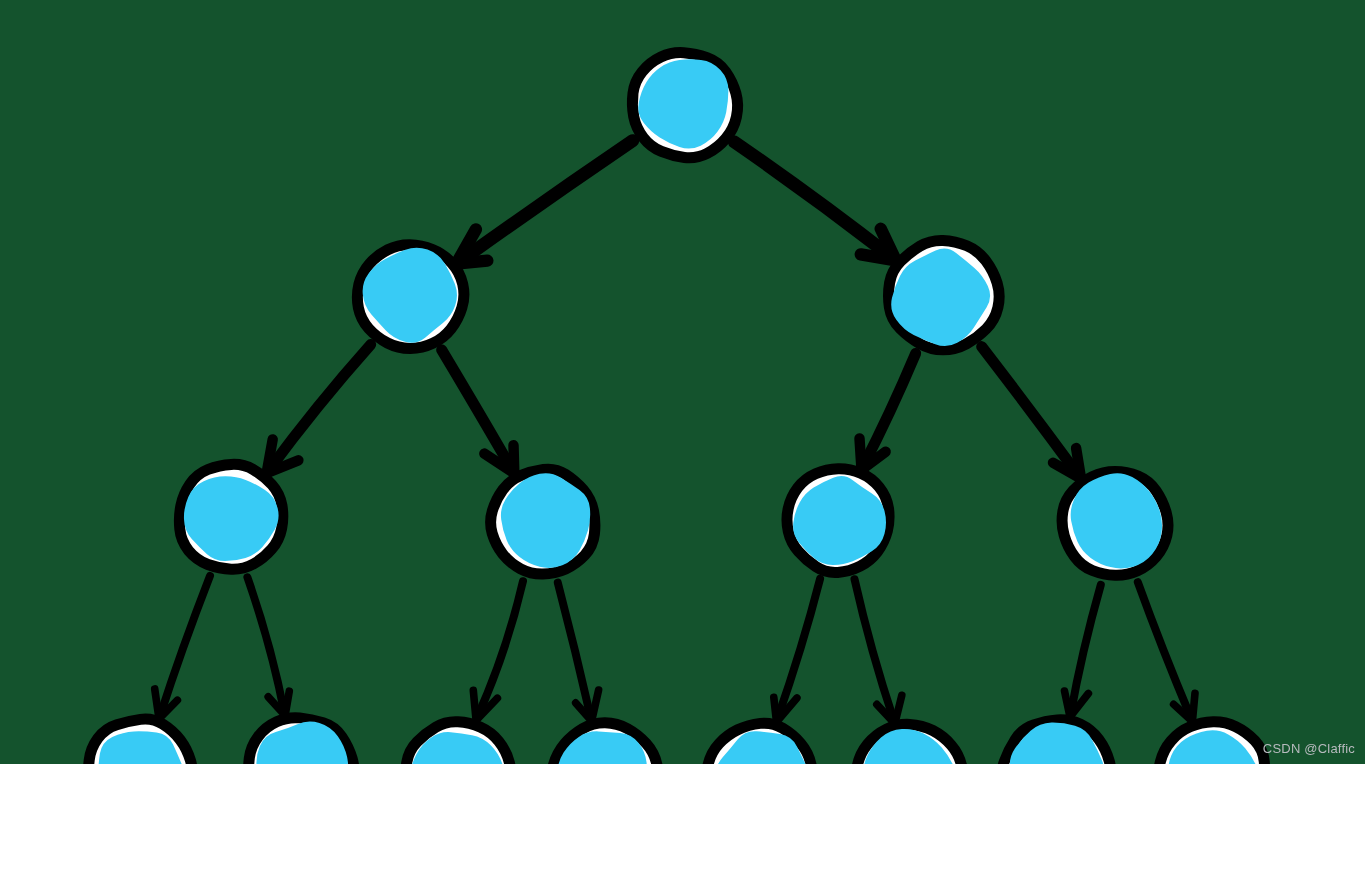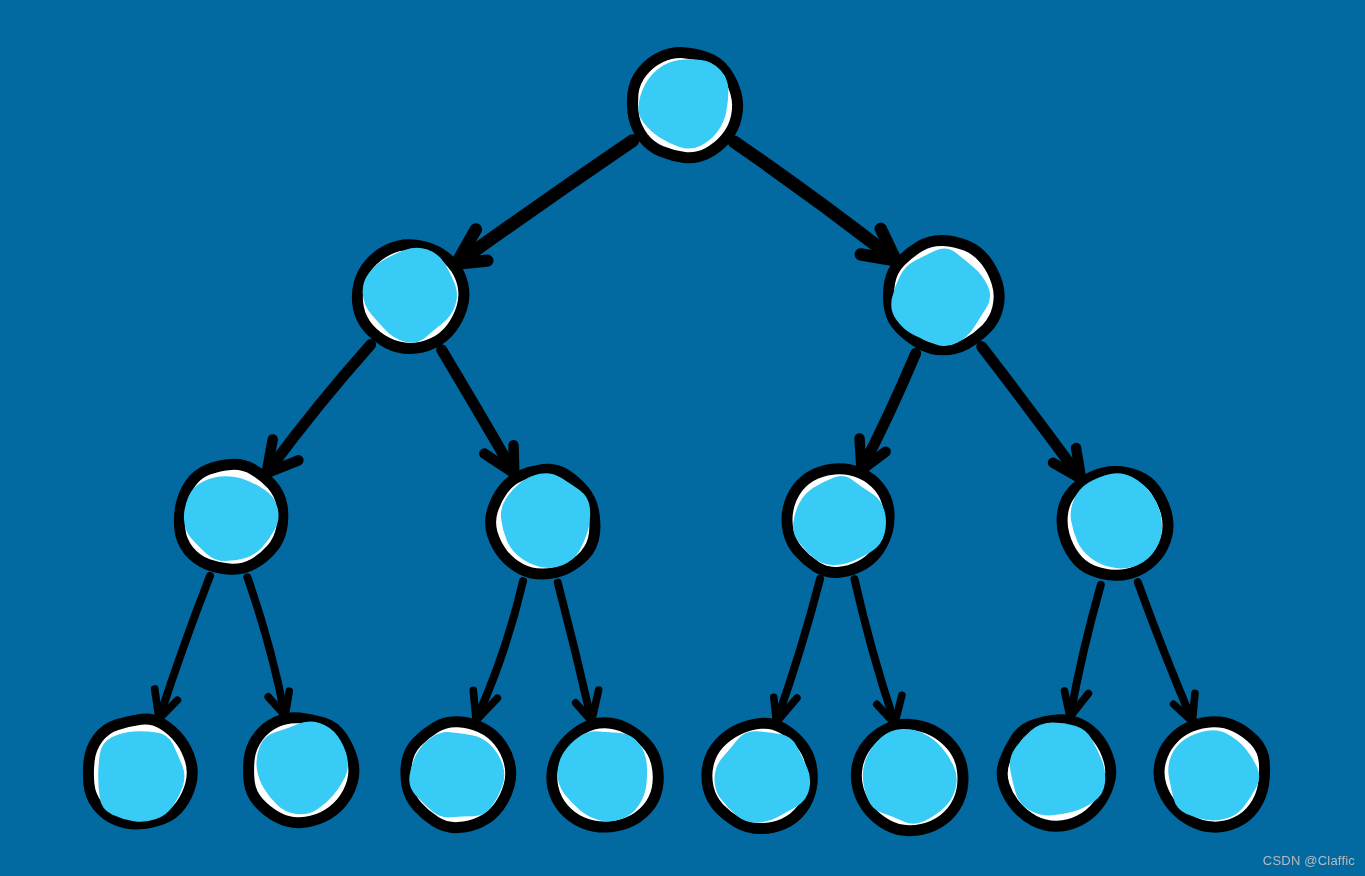--- a/index.html
+++ b/index.html
@@ -4,22 +4,22 @@
 <style>
   html, body {
     margin: 0;
     padding: 0;
     background: #ffffff;
     font-family: "Liberation Sans", sans-serif;
   }
   .stage {
     position: relative;
     width: 1365px;
-    height: 876px;
-    background: #0369a1;
+    height: 764px;
+    background: #14532d;
     overflow: hidden;
   }
   .stage svg {
     position: absolute;
     left: 0;
     top: 0;
     display: block;
   }
   .watermark {
     position: absolute;

